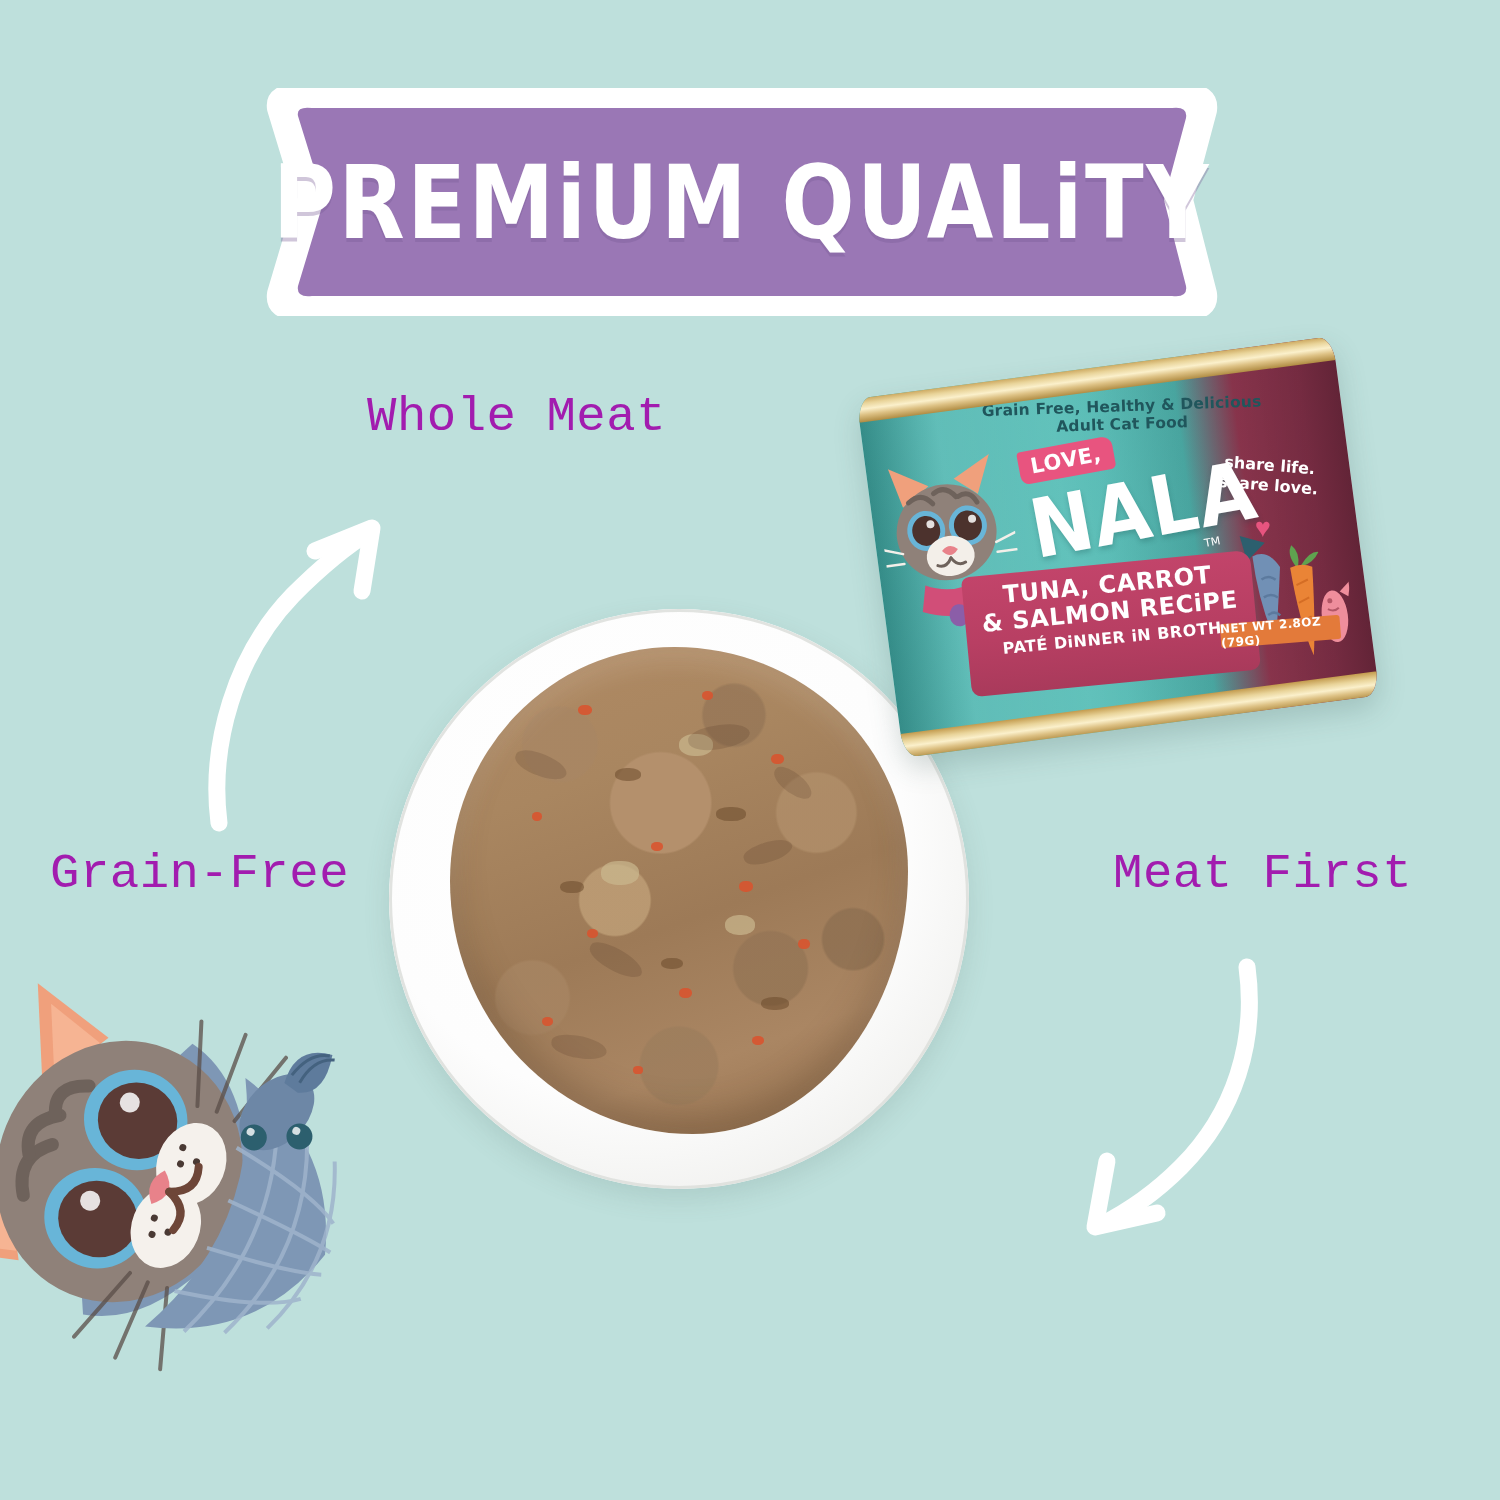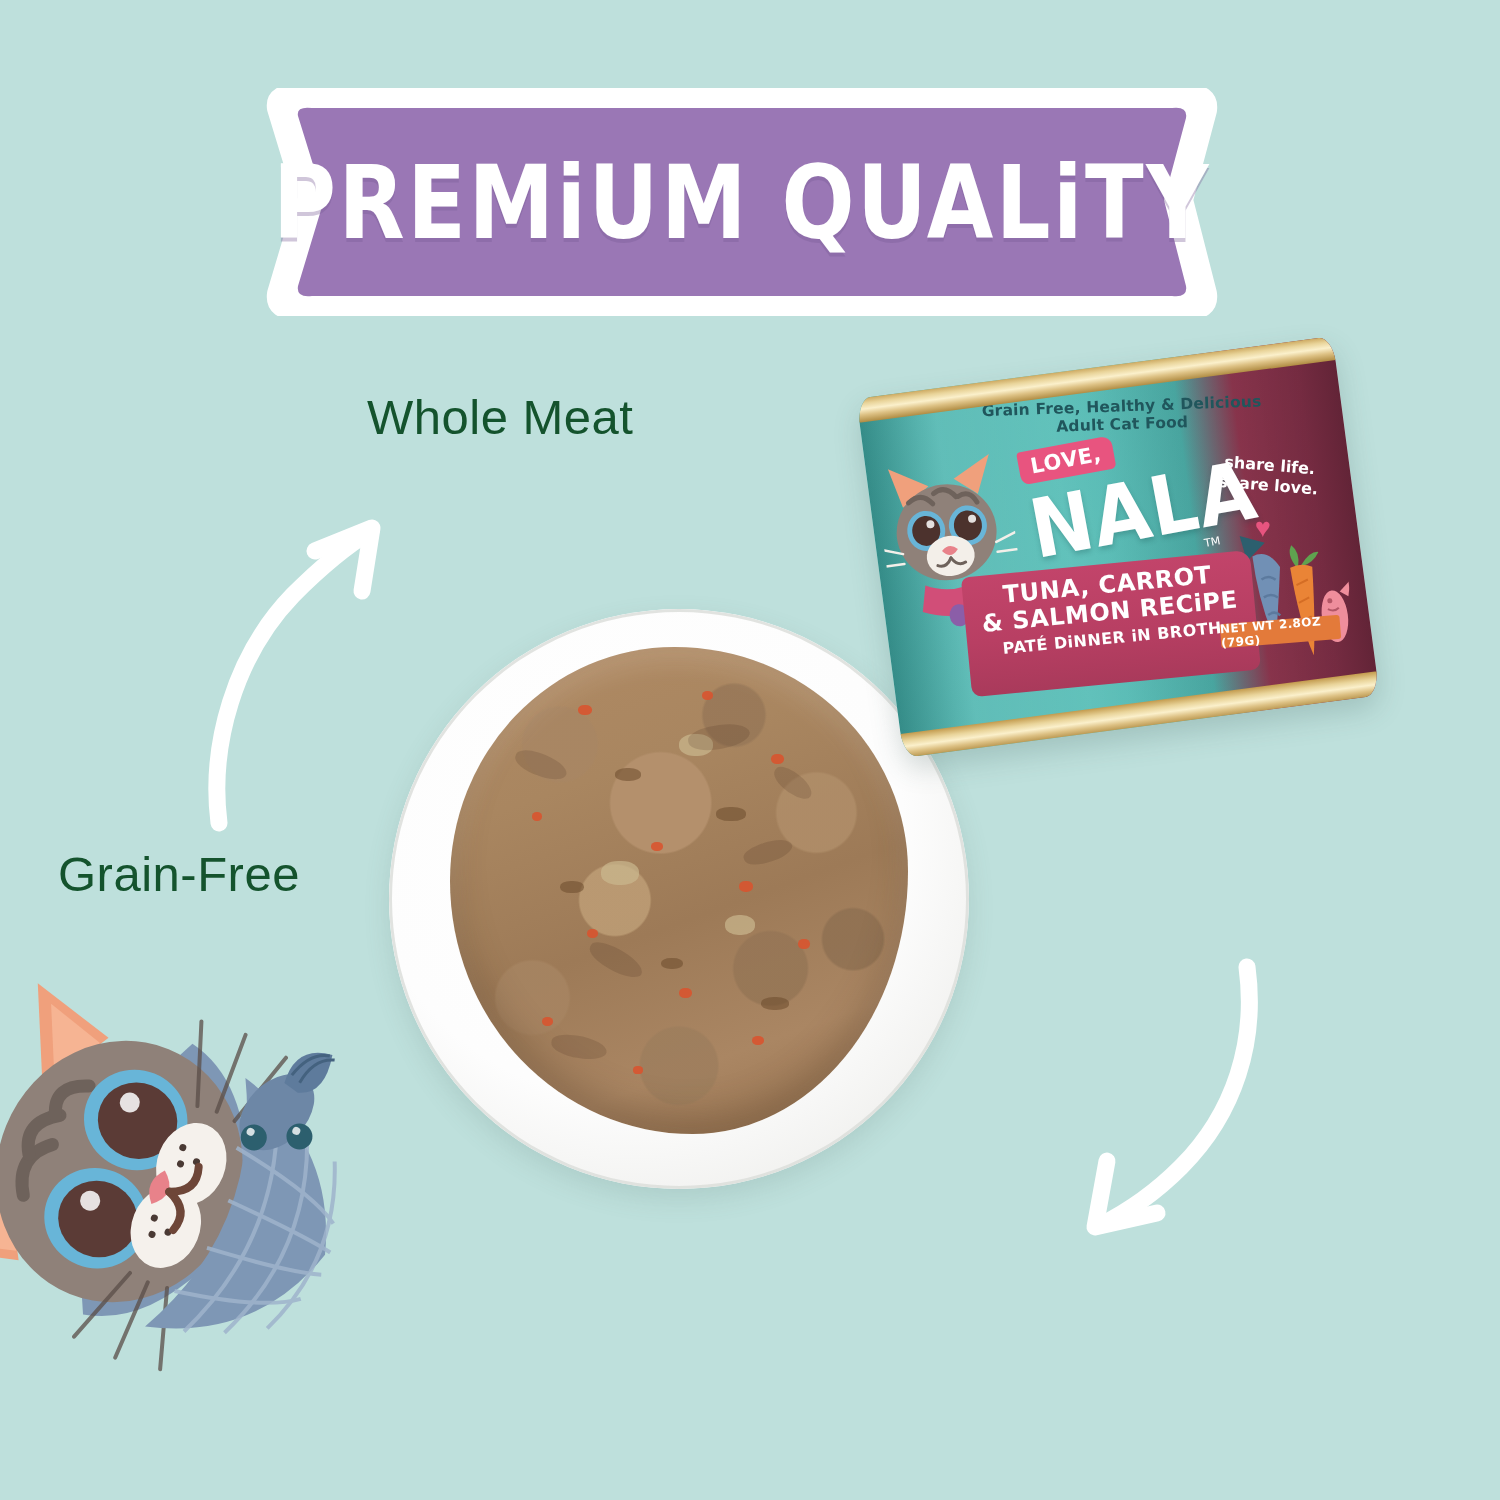--- a/index.html
+++ b/index.html
@@ -26,30 +26,30 @@
     font-size:86px;
     letter-spacing:2.5px;
     text-shadow:0 3px 0 rgba(120,92,150,.35);
     white-space:nowrap;
     transform:scaleY(1.18);
   }
 
   
   .feature-label {
     position:absolute;
-    color:#14532d;
-    font-family:Liberation Sans, sans-serif;
+    color:#a21caf;
+    font-family:Liberation Mono, monospace;
     font-size:49px;
     font-weight:400;
     letter-spacing:.5px;
     white-space:nowrap;
     line-height:1.22;
   }
   #label-whole-meat { left:367px; top:388px; }
-  #label-grain-free { left:58px; top:845px; }
+  #label-grain-free { left:50px; top:845px; }
   #label-meat-first { left:1113px; top:845px; }
   #label-no-preservative {
     left:0; top:1300px; width:1500px; text-align:center;
     font-size:48px; line-height:1.30;
   }
 
   
   #arrow-up   { position:absolute; left:165px;  top:495px;  width:250px; height:345px; }
   #arrow-down { position:absolute; left:1035px; top:945px;  width:265px; height:315px; }
 
@@ -214,20 +214,21 @@
                L 62 112
                Z" fill="#9a77b5"></path>
     </svg>
     <div id="banner-title">PREMiUM QUALiTY</div>
   </div>
 
   <div class="feature-label" id="label-whole-meat">Whole Meat</div>
 
   <div class="feature-label" id="label-grain-free">Grain-Free</div>
 
+  <div class="feature-label" id="label-meat-first">Meat First</div>
 
   <div class="feature-label" id="label-no-preservative">
   </div>
 
   <svg id="arrow-up" viewBox="0 0 250 345">
     <path d="M 54 328 C 44 250 70 160 128 100 C 158 70 186 48 206 36" stroke="#ffffff" stroke-width="17" stroke-linecap="round" fill="none"></path>
     <path d="M 150 56 L 207 33 L 197 96" stroke="#ffffff" stroke-width="17" stroke-linecap="round" stroke-linejoin="round" fill="none"></path>
   </svg>
 
   <svg id="arrow-down" viewBox="0 0 265 315">

